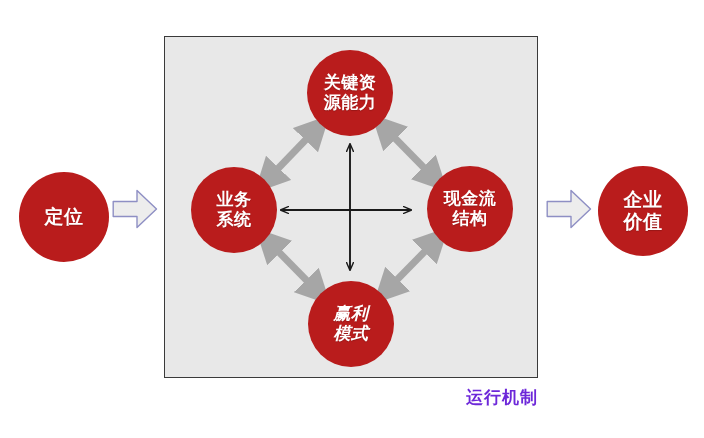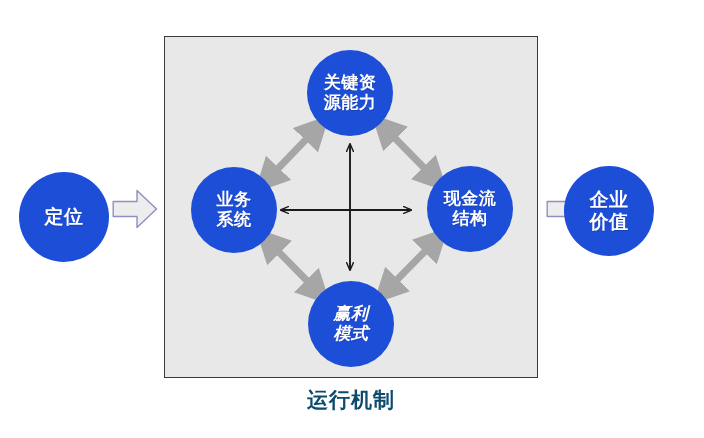--- a/index.html
+++ b/index.html
@@ -15,40 +15,40 @@
     width: 704px;
     height: 438px;
     background: #ffffff;
     overflow: hidden;
   }
 
   
   .circle {
     position: absolute;
     border-radius: 50%;
-    background: #1d4ed8;
+    background: #b91c1c;
     color: #ffffff;
     display: flex;
     flex-direction: column;
     align-items: center;
     justify-content: center;
     text-align: center;
     font-weight: bold;
     line-height: 1.18;
     letter-spacing: 0.5px;
     box-sizing: border-box;
     text-shadow: 0 1px 1px rgba(0,0,0,0.18);
   }
   .circle .line { display: block; white-space: nowrap; }
 
   .circle-outer { width: 90px; height: 90px; font-size: 19px; }
   .circle-inner { width: 86px; height: 86px; font-size: 17px; }
 
   #node-positioning { left: 19px;  top: 172px; }
-  #node-value       { left: 564px; top: 166px; }
+  #node-value       { left: 598px; top: 166px; }
 
   #node-resource    { left: 307px; top: 50px;  }
   #node-business    { left: 191px; top: 167px; }
   #node-cashflow    { left: 427px; top: 166px; }
   #node-profit      { left: 308px; top: 281px; font-style: italic; }
 
   
   #mechanism-panel {
     position: absolute;
     left: 164px;
@@ -59,24 +59,24 @@
     border: 1.5px solid #3A3A3A;
     box-sizing: border-box;
   }
 
   
   #mechanism-caption {
     position: absolute;
     left: 164px;
     top: 386px;
     width: 374px;
-    text-align: center;
-    font-size: 21px;
+    text-align: right;
+    font-size: 17px;
     font-weight: bold;
-    color: #0c4a6e;
+    color: #6d28d9;
     letter-spacing: 1px;
   }
 
   
   .block-arrow {
     position: absolute;
     width: 46px;
     height: 42px;
   }
 

